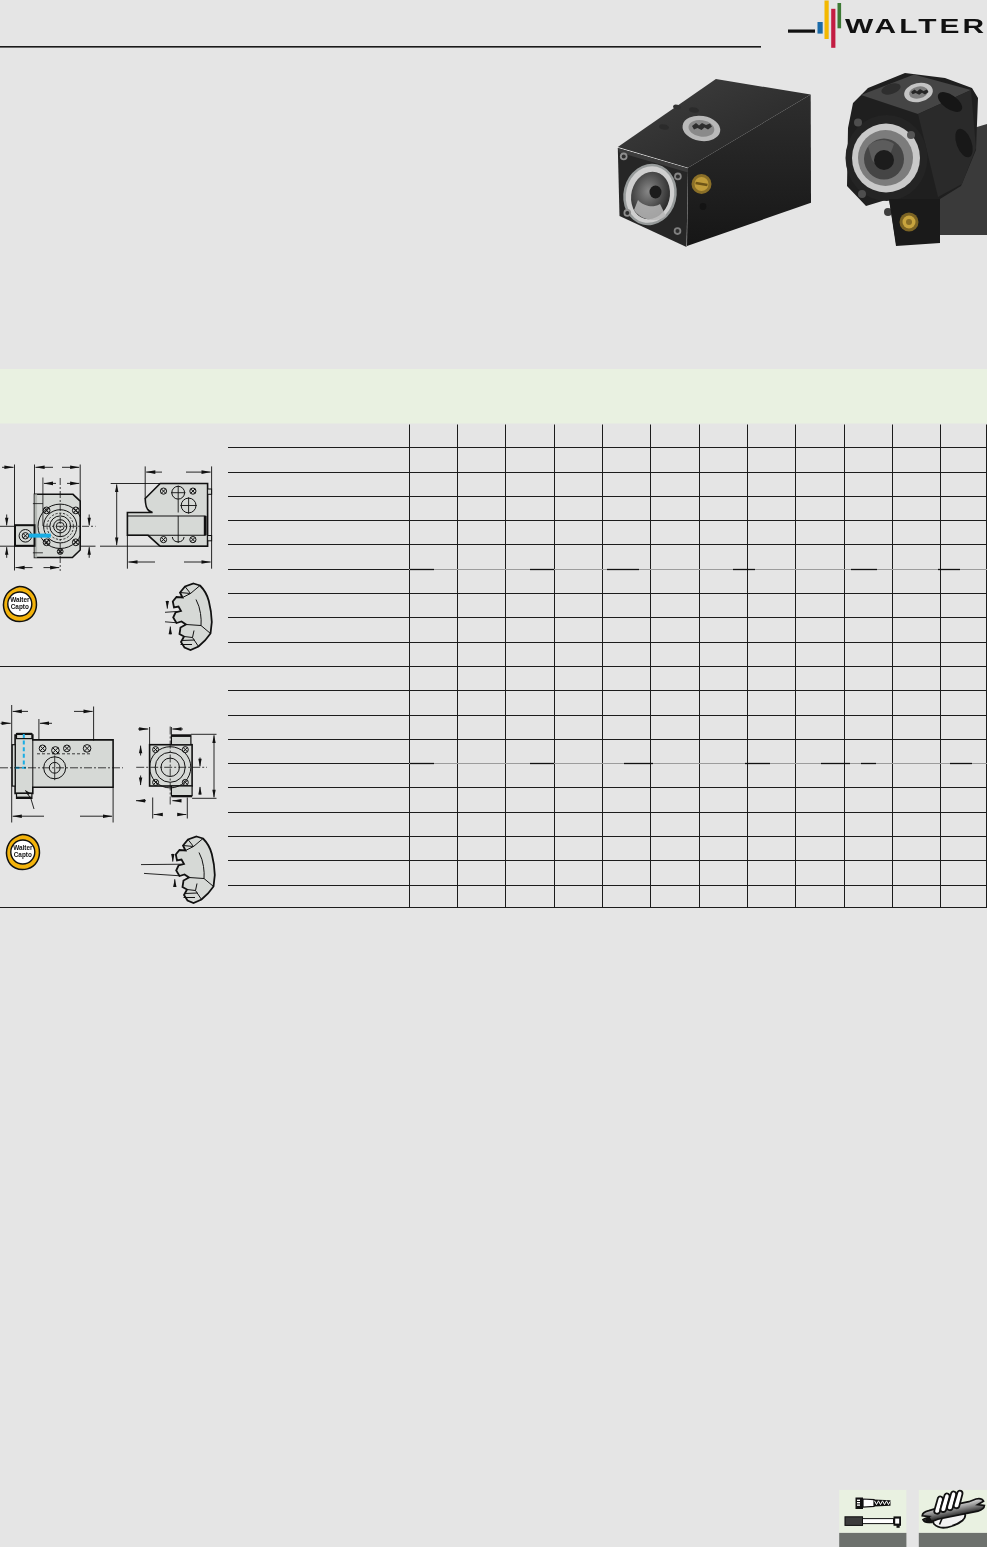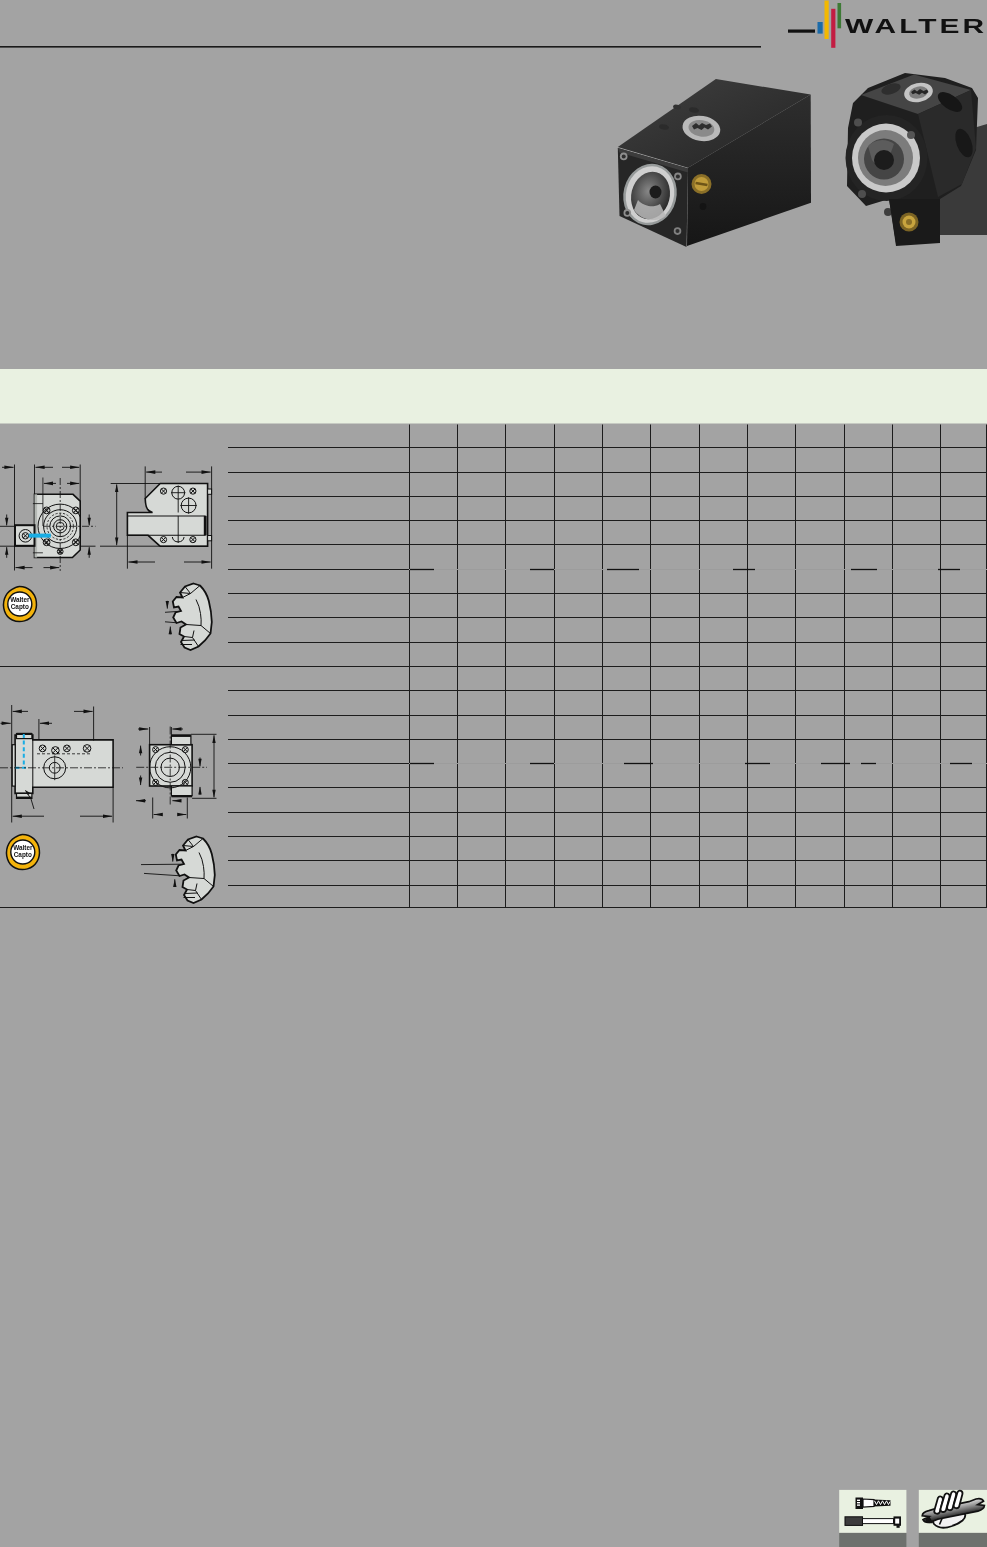--- a/index.html
+++ b/index.html
@@ -1,16 +1,16 @@
 <!DOCTYPE html>
 <html><head>
 <meta charset="utf-8">
 <style>
 html,body{margin:0;padding:0;background:#ffffff;}
-#page{position:relative;width:987px;height:1547px;background:#a3a3a3;overflow:hidden;font-family:"Liberation Sans",sans-serif;text-align:right;}
+#page{position:relative;width:987px;height:1547px;background:#e5e5e5;overflow:hidden;font-family:"Liberation Sans",sans-serif;text-align:right;}
 #page svg{position:absolute;left:0;top:0;}
 </style>
 </head>
 <body>
 <div id="page">
 <svg width="987" height="1547" viewBox="0 0 987 1547">
 <defs>
 <clipPath id="fv1clip">
           <path d="M34.5,494.3 L73,494.3 L80.2,501.2 L80.2,550 L72.4,557.5 L34.5,557.5 Z"></path>
         </clipPath>

